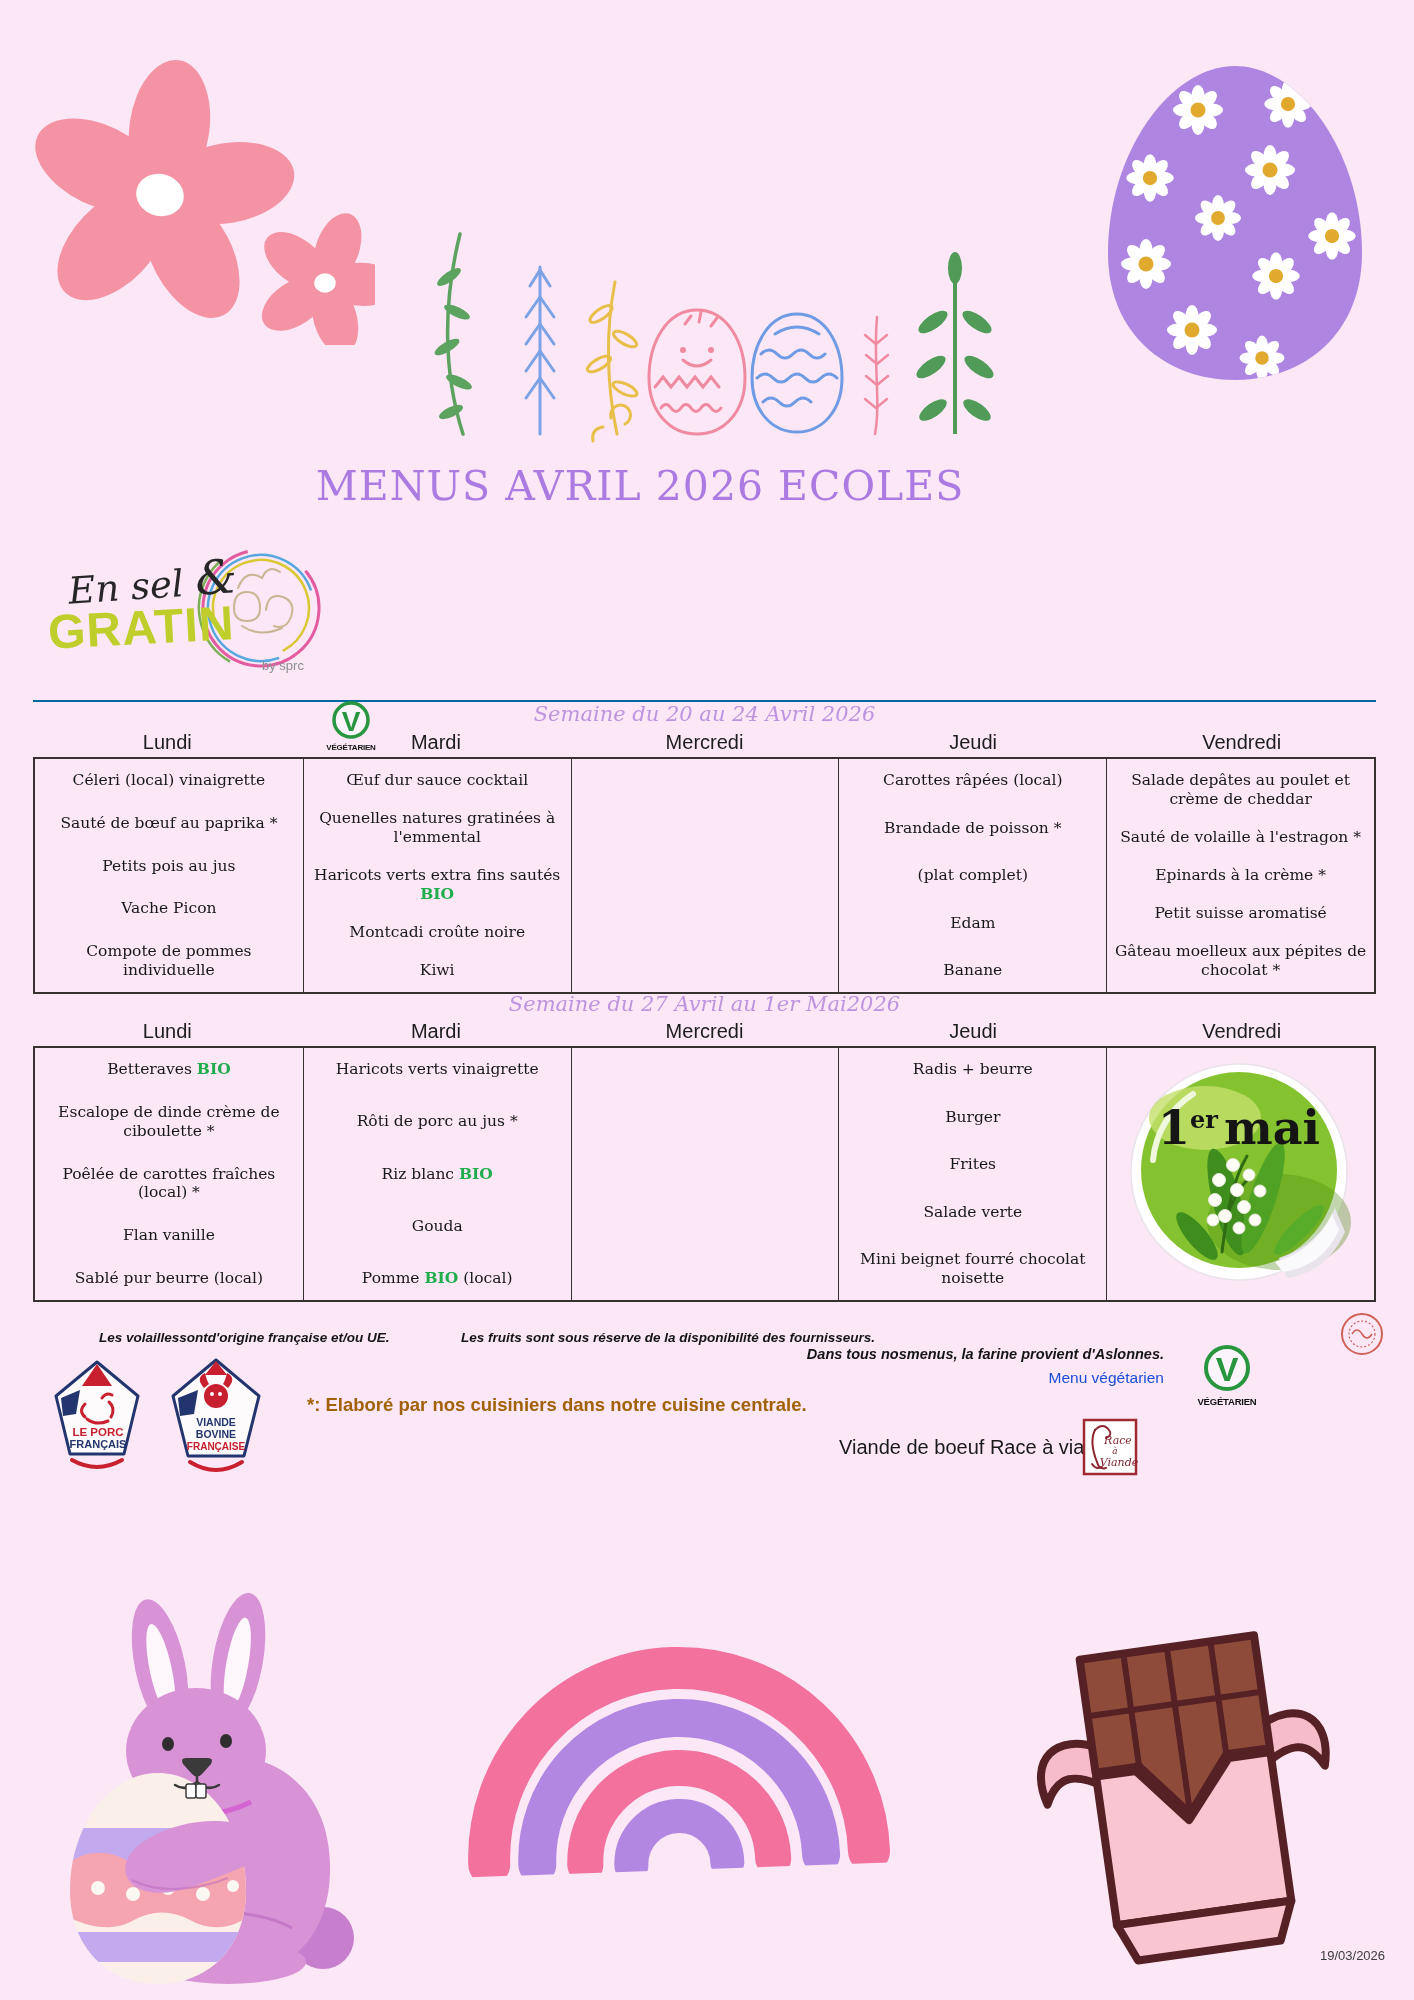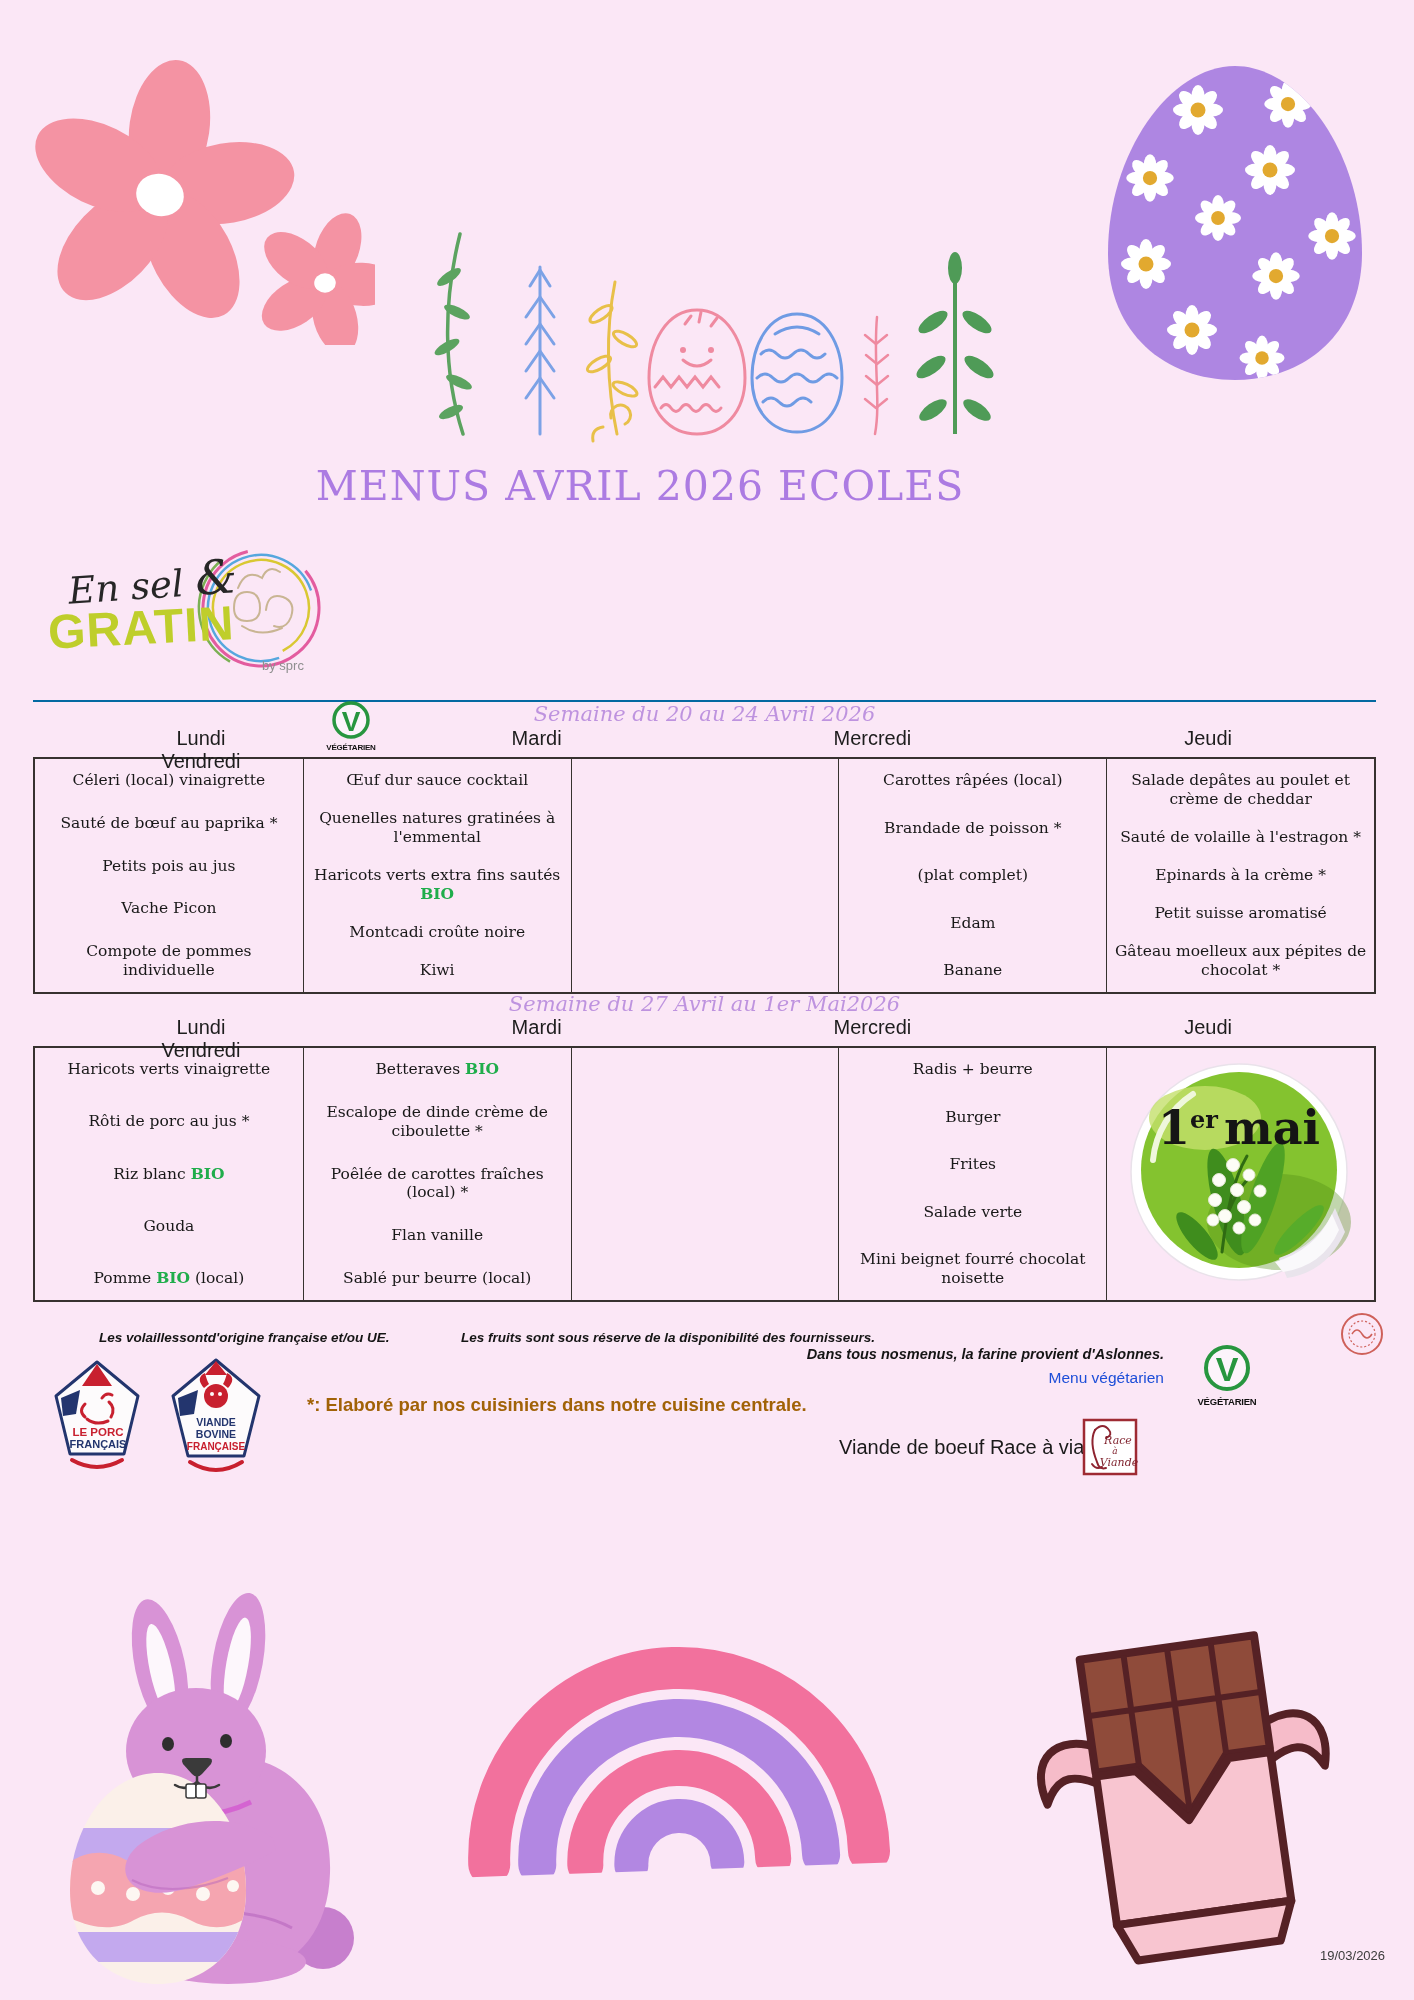--- a/index.html
+++ b/index.html
@@ -19,21 +19,21 @@
   .brand-line1 .amp{font-size:47px;font-style:italic;}
   .brand-word{position:absolute;left:0;top:46px;font-family:"Liberation Sans",sans-serif;
     font-weight:900;font-size:48px;color:#BFCE2B;letter-spacing:1px;transform:rotate(-3deg);white-space:nowrap;}
   .brand-by{position:absolute;left:214px;top:104px;font-family:"Liberation Sans",sans-serif;
     font-size:13px;color:#8F8F8F;white-space:nowrap;}
 
   
   .menus{position:absolute;left:33px;top:700px;width:1343px;border-top:2px solid #0369a1;}
   .wk-band{height:25px;line-height:24px;text-align:center;font-family:"DejaVu Serif",serif;
     font-style:italic;font-size:21px;color:#BE93DF;}
-  .wk-days{display:grid;grid-template-columns:repeat(4,1fr);height:30px;align-items:center;
+  .wk-days{display:grid;grid-template-columns:repeat(5,1fr);height:30px;align-items:center;
     font-family:"Liberation Sans",sans-serif;font-size:20px;color:#1d1d1d;text-align:center;}
   .menu-row{display:grid;grid-template-columns:repeat(5,1fr);border:2px solid #37322F;}
   .menu-row.r1{height:233px;}
   .menu-row.r2{height:252px;}
   .cell{border-left:1.6px solid #37322F;display:flex;flex-direction:column;justify-content:space-between;
     padding:12px 6px;text-align:center;font-size:15.5px;line-height:1.22;color:#181818;min-width:0;}
   .cell:first-child{border-left:none;}
   .cell.sticker-cell{justify-content:center;align-items:center;padding:4px;}
   .mi{width:100%;}
   .bio{color:#1FAD4B;font-weight:700;}
@@ -257,32 +257,32 @@
     <div class="wk-days">
       <div>Lundi</div>
       <div>Mardi</div>
       <div>Mercredi</div>
       <div>Jeudi</div>
       <div>Vendredi</div>
     </div>
 
     <div class="menu-row r2">
       <div class="cell">
+        <div class="mi"><span>Betteraves </span><span class="bio">BIO</span><span></span></div>
+        <div class="mi"><span>Escalope de dinde crème de ciboulette *</span><span class="bio"></span><span></span></div>
+        <div class="mi"><span>Poêlée de carottes fraîches (local) *</span><span class="bio"></span><span></span></div>
+        <div class="mi"><span>Flan vanille</span><span class="bio"></span><span></span></div>
+        <div class="mi"><span>Sablé pur beurre (local)</span><span class="bio"></span><span></span></div>
+      </div>
+      <div class="cell">
         <div class="mi"><span>Haricots verts vinaigrette</span><span class="bio"></span><span></span></div>
         <div class="mi"><span>Rôti de porc au jus *</span><span class="bio"></span><span></span></div>
         <div class="mi"><span>Riz blanc </span><span class="bio">BIO</span><span></span></div>
         <div class="mi"><span>Gouda</span><span class="bio"></span><span></span></div>
         <div class="mi"><span>Pomme </span><span class="bio">BIO</span><span> (local)</span></div>
-      </div>
-      <div class="cell">
-        <div class="mi"><span>Betteraves </span><span class="bio">BIO</span><span></span></div>
-        <div class="mi"><span>Escalope de dinde crème de ciboulette *</span><span class="bio"></span><span></span></div>
-        <div class="mi"><span>Poêlée de carottes fraîches (local) *</span><span class="bio"></span><span></span></div>
-        <div class="mi"><span>Flan vanille</span><span class="bio"></span><span></span></div>
-        <div class="mi"><span>Sablé pur beurre (local)</span><span class="bio"></span><span></span></div>
       </div>
       <div class="cell"></div>
       <div class="cell">
         <div class="mi"><span>Radis + beurre</span><span class="bio"></span><span></span></div>
         <div class="mi"><span>Burger</span><span class="bio"></span><span></span></div>
         <div class="mi"><span>Frites</span><span class="bio"></span><span></span></div>
         <div class="mi"><span>Salade verte</span><span class="bio"></span><span></span></div>
         <div class="mi"><span>Mini beignet fourré chocolat noisette</span><span class="bio"></span><span></span></div>
       </div>
       <div class="cell sticker-cell">

